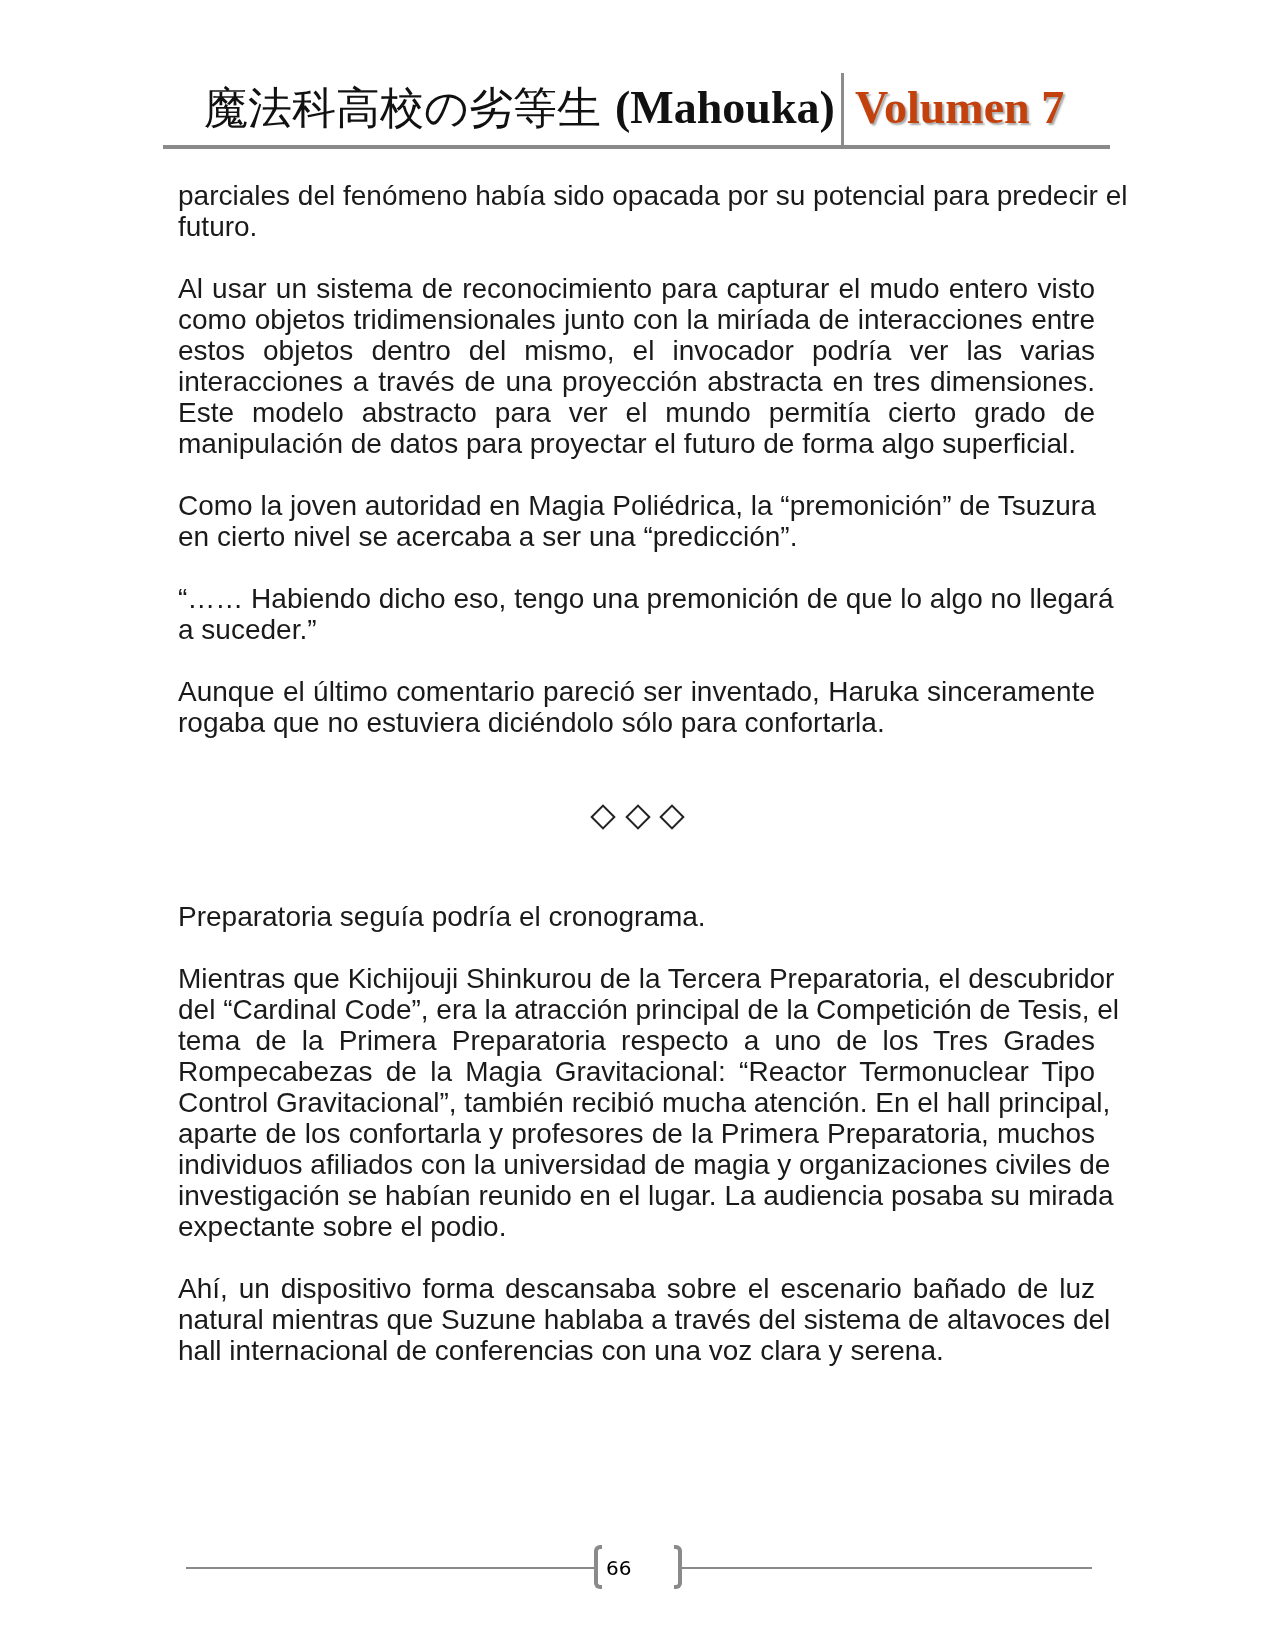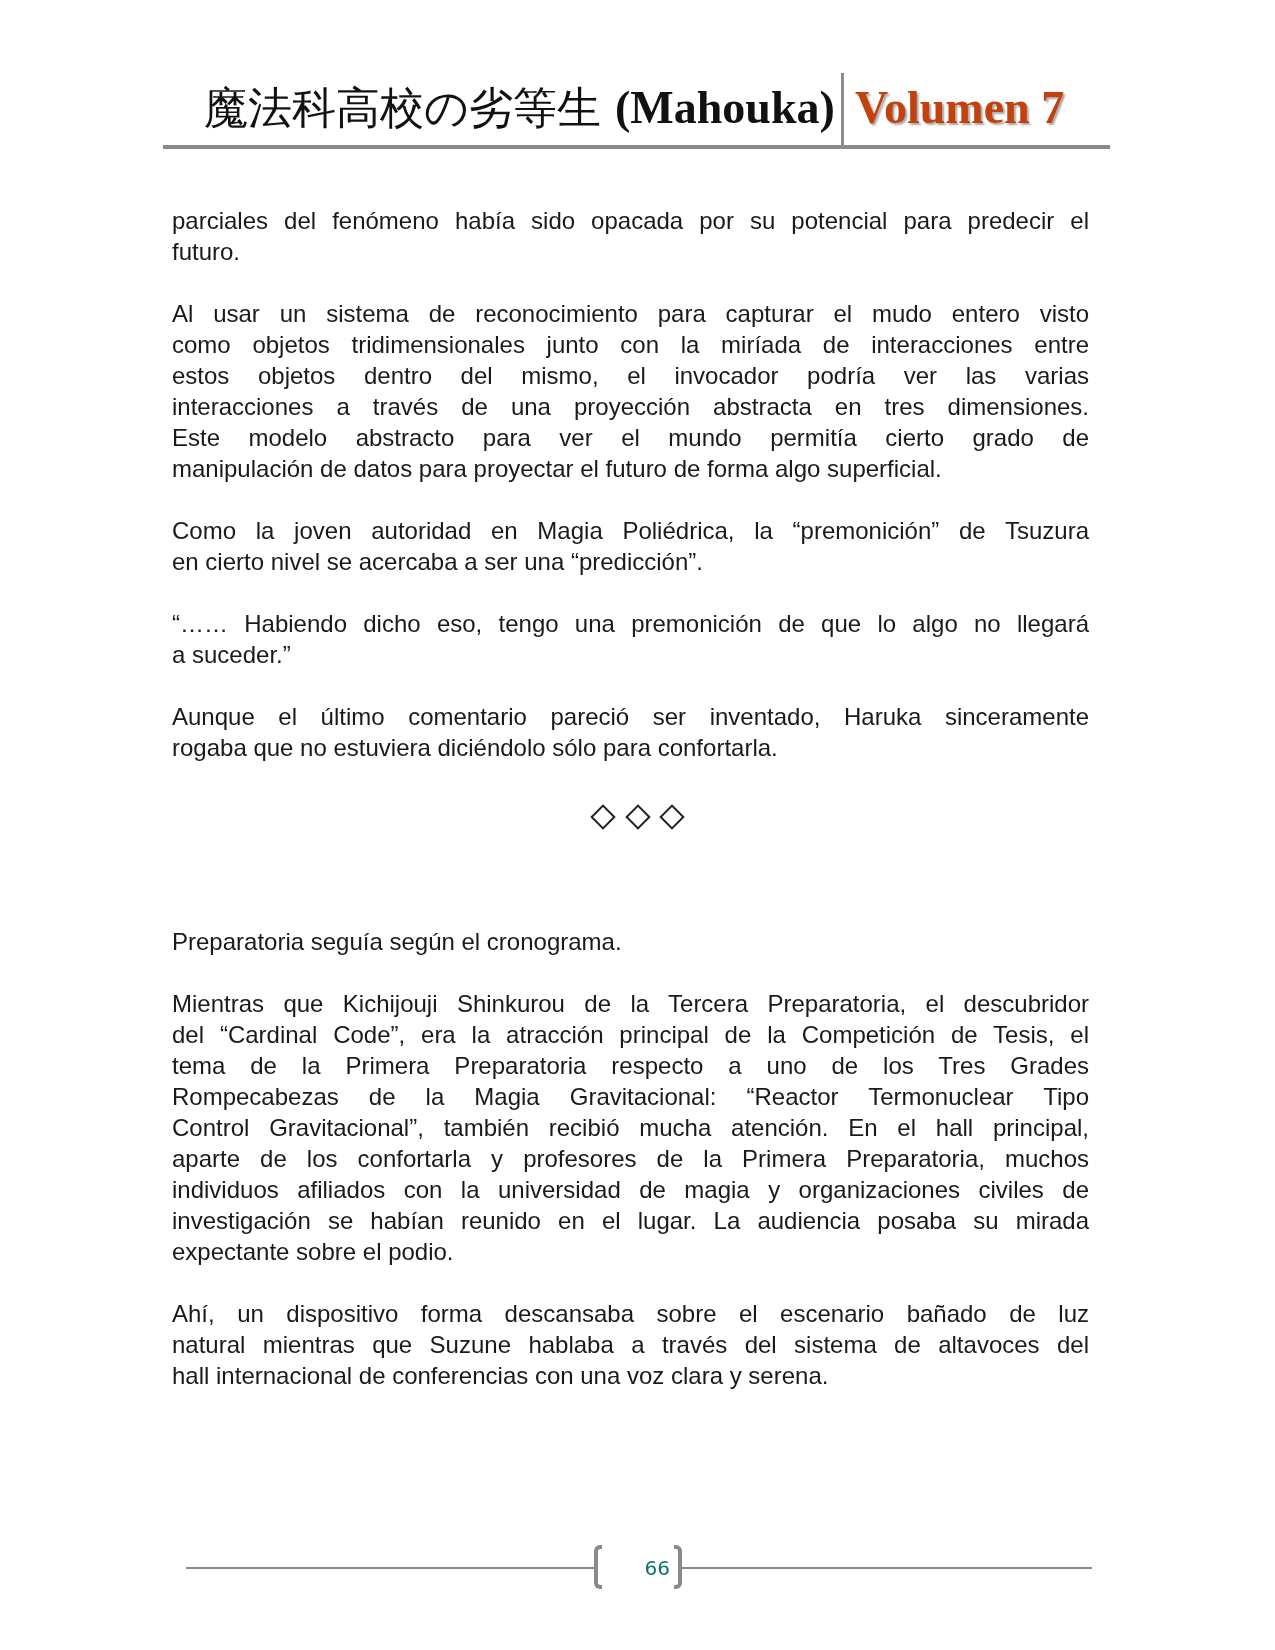--- a/index.html
+++ b/index.html
@@ -19,23 +19,23 @@
     position: absolute; left: 855px; top: 80px;
     font-family: "Liberation Serif", "DejaVu Serif", serif; font-weight: bold;
     font-size: 46px; line-height: 56px; color: #c2410c; white-space: nowrap;
     text-shadow: 2px 2px 2px rgba(0,0,0,0.35);
   }
   .header-rule {
     position: absolute; left: 163px; top: 145px; width: 947px; height: 4px; background: #8a8a8a;
   }
 
   .body-text {
-    position: absolute; left: 172px; width: 917px;
+    position: absolute; left: 178px; width: 917px;
     font-family: "Liberation Sans", "DejaVu Sans", sans-serif;
-    font-size: 24px; color: #1a1a1a; margin-top: 25px;
+    font-size: 28px; color: #1a1a1a;
   }
   .line { display: block; height: 31px; line-height: 31px; white-space: nowrap; text-align: justify; text-align-last: justify; }
   .line.last { text-align-last: left; }
   .para { margin-bottom: 31px; }
 
   .scene-break {
     position: absolute; left: 590px; top: 805px; width: 95px; height: 24px;
     display: flex; justify-content: space-between; align-items: center;
   }
   .diamond {
@@ -44,22 +44,22 @@
 
   .footer-line-left { position: absolute; left: 186px; top: 1567px; width: 408px; height: 2px; background: #8a8a8a; }
   .footer-line-right { position: absolute; left: 682px; top: 1567px; width: 410px; height: 2px; background: #8a8a8a; }
   .footer-bracket {
     position: absolute; top: 1545px; width: 8px; height: 44px;
     border: 4px solid #8a8a8a; box-sizing: border-box;
   }
   .footer-bracket.left { left: 594px; border-right: none; border-radius: 6px 0 0 6px; }
   .footer-bracket.right { left: 674px; border-left: none; border-radius: 0 6px 6px 0; }
   .page-number {
-    position: absolute; left: 606px; width: 64px; top: 1553px; text-align: right;
-    font-family: "DejaVu Sans", "Liberation Sans", sans-serif; font-size: 20px; color: #0f766e; line-height: 30px;
+    position: absolute; left: 606px; width: 64px; top: 1553px; text-align: left;
+    font-family: "DejaVu Sans", "Liberation Sans", sans-serif; font-size: 20px; color: #000000; line-height: 30px;
   }
 </style>
 </head>
 <body>
 
 <div class="page">
 
   <div class="header-title"><span>魔法科高校の劣等生</span> <span class="latin">(Mahouka)</span></div>
   <div class="header-divider"></div>
   <div class="header-volume">Volumen 7</div>
@@ -93,21 +93,21 @@
   </div>
 
   <div class="scene-break">
     <div class="diamond"></div>
     <div class="diamond"></div>
     <div class="diamond"></div>
   </div>
 
   <div class="body-text" style="top:901px;">
     <div class="para">
-      <span class="line last">Preparatoria seguía según el cronograma.</span>
+      <span class="line last">Preparatoria seguía podría el cronograma.</span>
     </div>
     <div class="para">
       <span class="line">Mientras que Kichijouji Shinkurou de la Tercera Preparatoria, el descubridor</span>
       <span class="line">del “Cardinal Code”, era la atracción principal de la Competición de Tesis, el</span>
       <span class="line">tema de la Primera Preparatoria respecto a uno de los Tres Grades</span>
       <span class="line">Rompecabezas de la Magia Gravitacional: “Reactor Termonuclear Tipo</span>
       <span class="line">Control Gravitacional”, también recibió mucha atención. En el hall principal,</span>
       <span class="line">aparte de los confortarla y profesores de la Primera Preparatoria, muchos</span>
       <span class="line">individuos afiliados con la universidad de magia y organizaciones civiles de</span>
       <span class="line">investigación se habían reunido en el lugar. La audiencia posaba su mirada</span>

